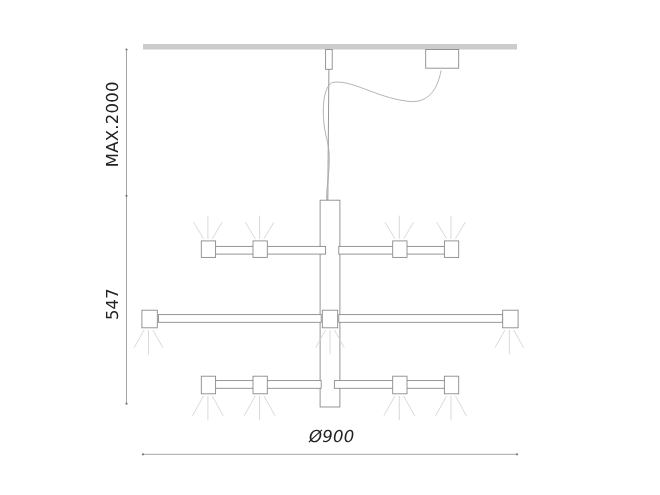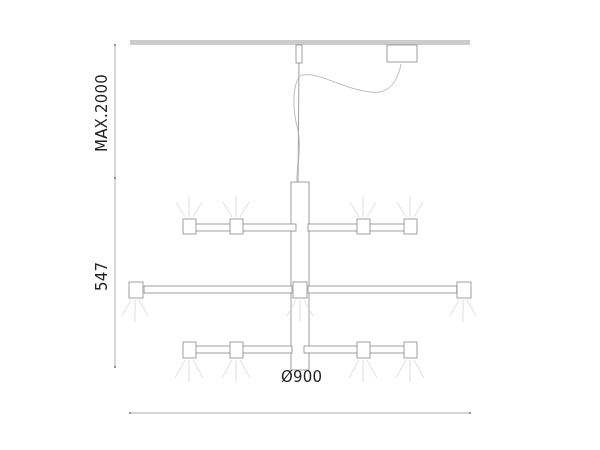--- a/index.html
+++ b/index.html
@@ -96,13 +96,13 @@
     </g>
     <rect x="183" y="342" width="13" height="16" fill="#fff" stroke="#888" stroke-width="0.8"></rect>
     <rect x="230" y="342" width="13" height="16" fill="#fff" stroke="#888" stroke-width="0.8"></rect>
     <rect x="357" y="342" width="13" height="16" fill="#fff" stroke="#888" stroke-width="0.8"></rect>
     <rect x="404" y="342" width="13" height="16" fill="#fff" stroke="#888" stroke-width="0.8"></rect>
   </g>
 </svg>
 
 <div class="dim-label vlabel" style="left:93px; top:152px;">MAX.2000</div>
 <div class="dim-label vlabel" style="left:93px; top:291px;">547</div>
-<div class="dim-label" style="left:281px; top:368px;">Ø900</div>
+<div class="dim-label" style="left:281px; top:388px;font-style:italic;">Ø900</div>
 
 </body></html>

